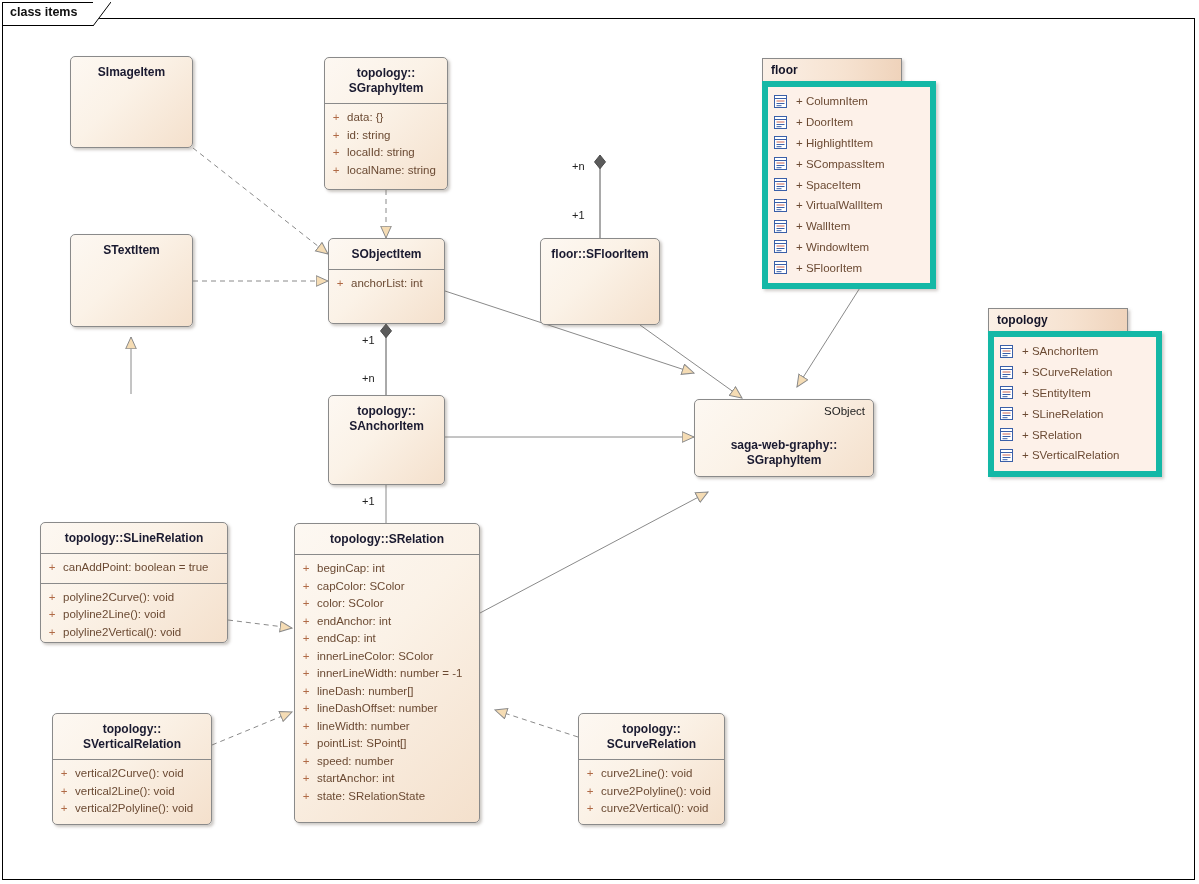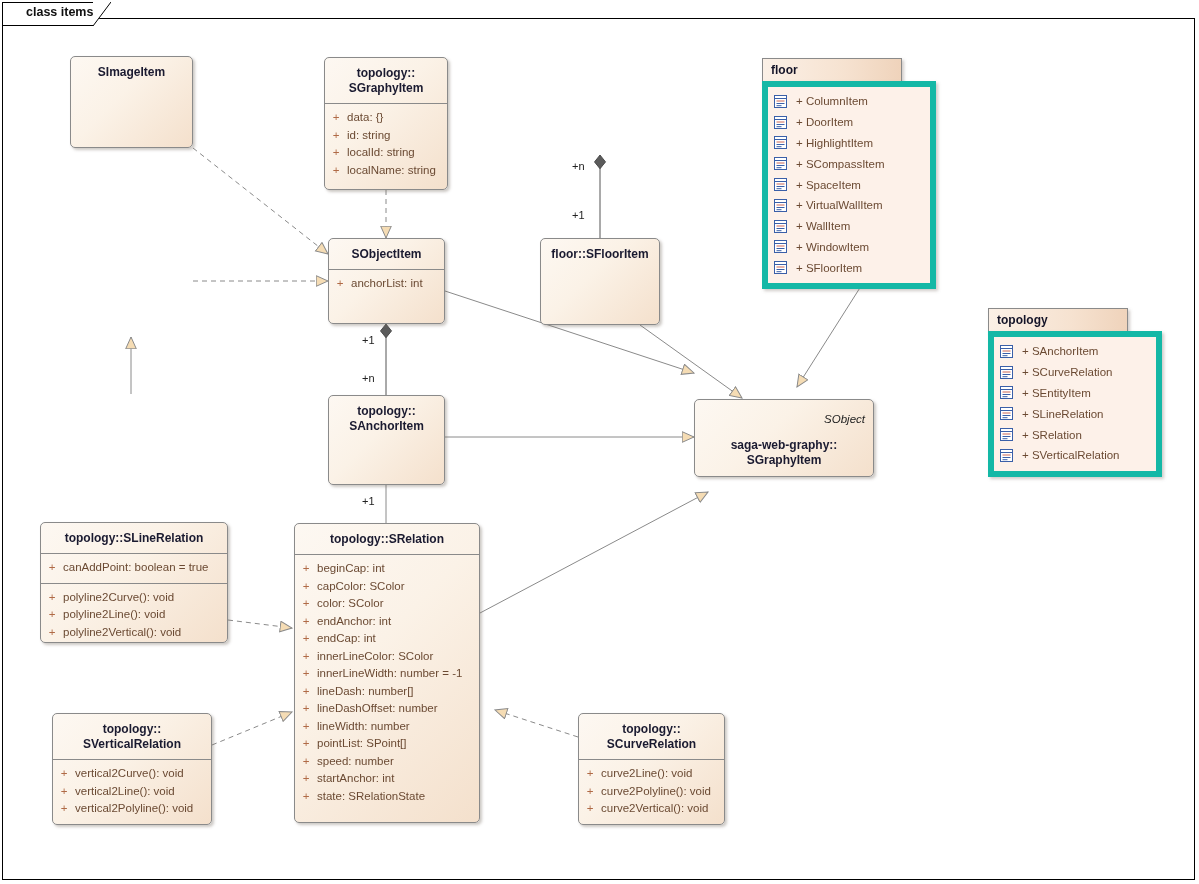--- a/index.html
+++ b/index.html
@@ -29,21 +29,20 @@
   }
   #frame-tab-slope{
     position:absolute;left:93px;top:2px;
     width:18px;height:25px;
     overflow:hidden;
   }
   #frame-tab-label{
     position:absolute;left:10px;top:5px;
     font-size:12.5px;font-weight:bold;color:#101010;
     white-space:nowrap;
-    margin-left:16px;
   }
 
   
   .uml{
     position:absolute;
     box-sizing:border-box;
     border:1px solid #8a8a8a;
     border-radius:5px;
     background:linear-gradient(135deg,#fdf8f2 0%,#fbf2e7 42%,#f4e0cc 100%);
     box-shadow:2px 2px 3px rgba(120,110,100,.38);
@@ -52,22 +51,22 @@
   .uml .title{
     text-align:center;
     font-size:12px;font-weight:bold;color:#1a1a30;
     padding:8px 6px 7px 6px;
     line-height:15px;
   }
   .uml.compart .title{
     border-bottom:1px solid #8a8a8a;
   }
   .uml .stereo{
-    position:absolute;right:8px;top:13px;
-    font-size:11.5px;font-style:italic;color:#222;text-align:center;
+    position:absolute;right:8px;top:5px;
+    font-size:11.5px;color:#222;text-align:center;
   }
   .compartment{
     padding:5px 0 6px 0;
   }
   .compartment + .compartment{border-top:1px solid #8a8a8a;}
   .member{
     display:flex;
     font-size:11.5px;
     color:#6b4a33;
     line-height:17.5px;
@@ -254,20 +253,25 @@
         <span class="sig">localId: string</span>
       </div>
       <div class="member">
         <span class="vis">+</span>
         <span class="sig">localName: string</span>
       </div>
     </div>
   </div>
 
 
+  <div class="uml" style="left:70px;top:234px;width:123px;height:93px;">
+    <div class="title">
+      <div>STextItem</div>
+    </div>
+  </div>
 
 
   <div class="uml compart" style="left:328px;top:238px;width:117px;height:86px;">
     <div class="title">
       <div>SObjectItem</div>
     </div>
     <div class="compartment">
       <div class="member">
         <span class="vis">+</span>
         <span class="sig">anchorList: int</span>

